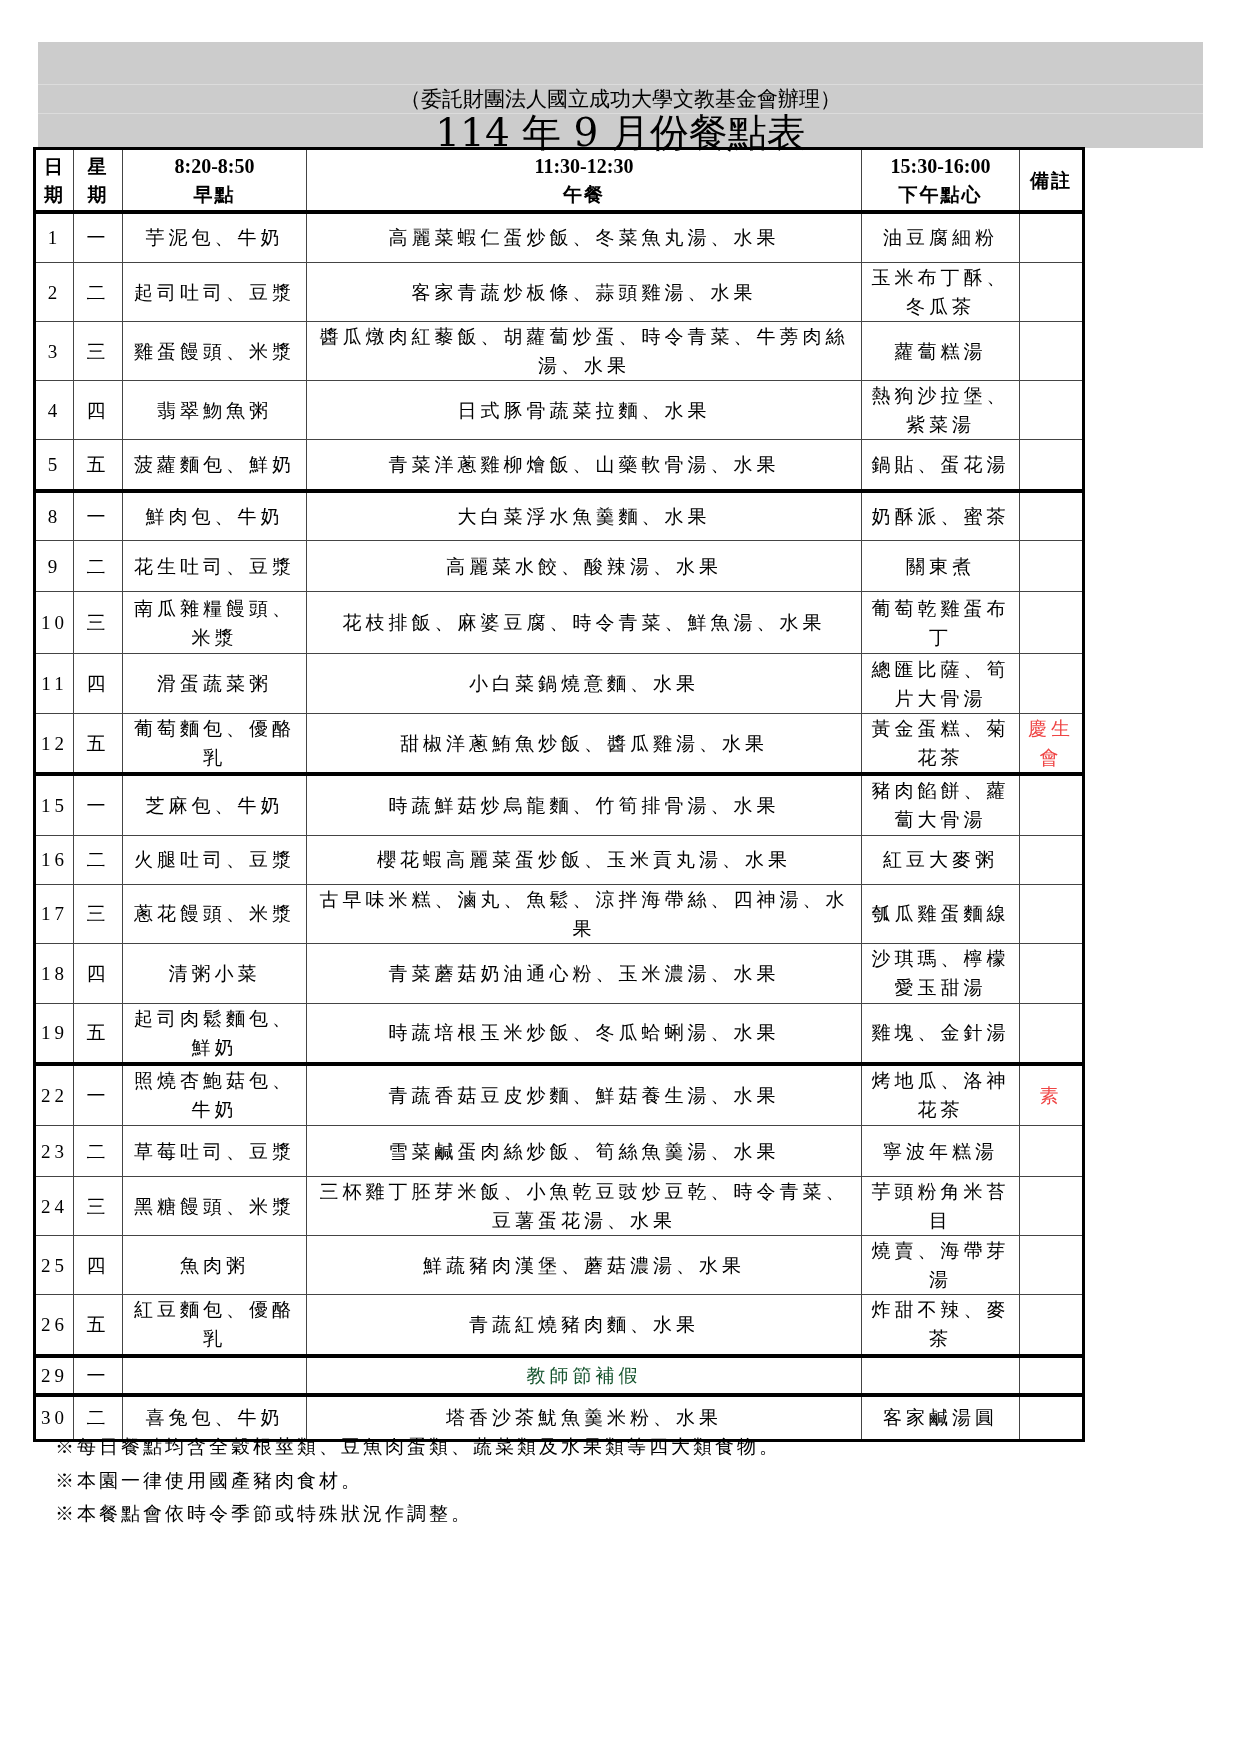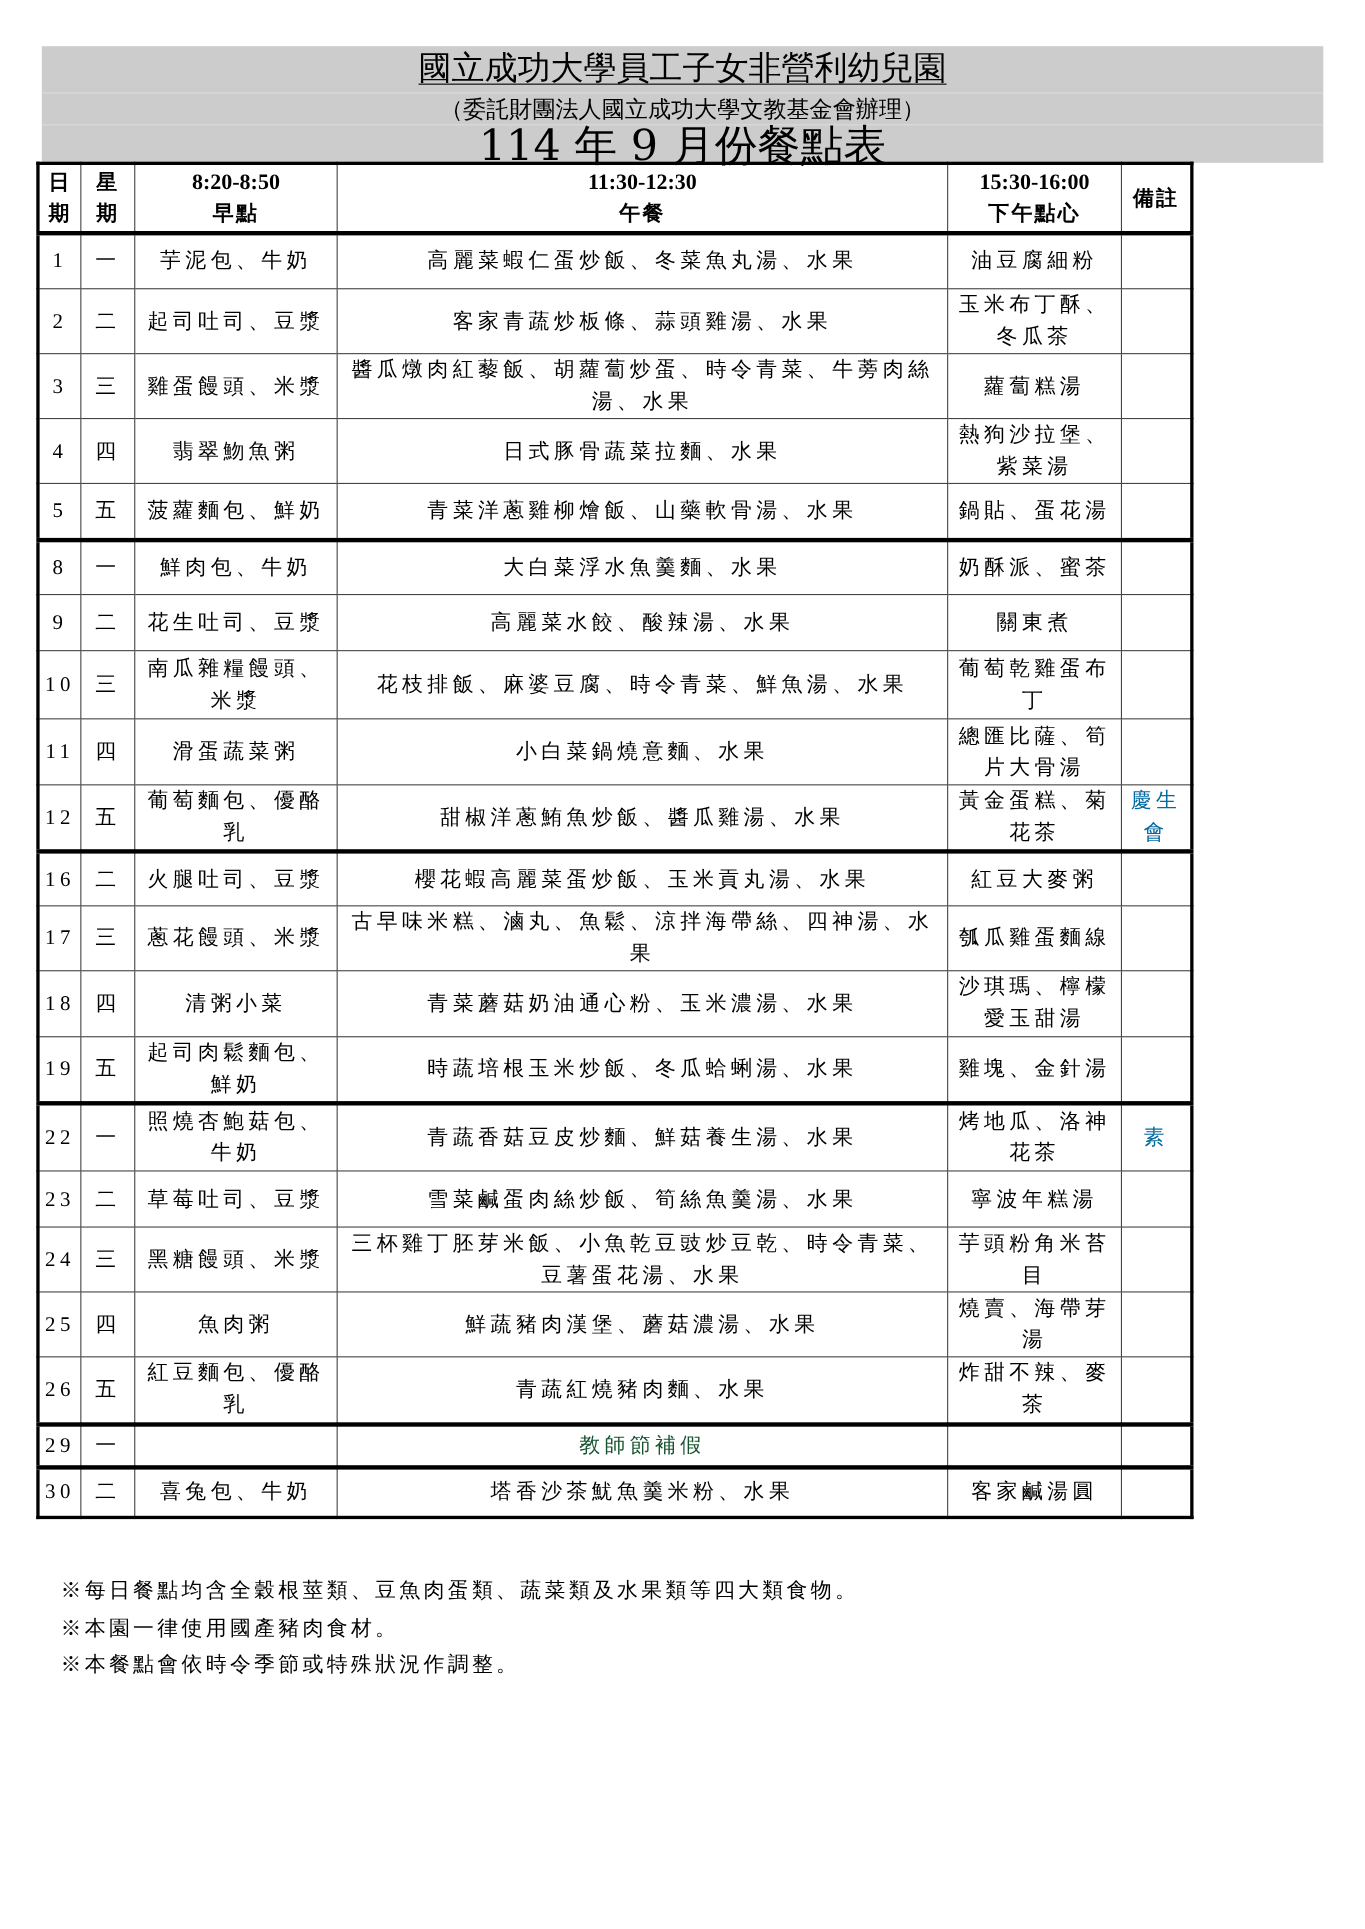--- a/index.html
+++ b/index.html
@@ -17,30 +17,29 @@
   table.menu td, table.menu th { border: 1px solid #444; text-align: center; vertical-align: middle;
                padding: 0 4px; font-size: 19px; line-height: 29px; letter-spacing: 4px; font-weight: normal; }
   table.menu th { font-size: 19px; line-height: 28px; letter-spacing: 2px; font-weight: bold; }
   table.menu th .time { font-family: "Liberation Serif", serif; font-size: 20px; letter-spacing: 0; font-weight: bold; }
   table.menu thead tr { border-bottom: 4px solid #000; }
   tr.week-end { border-bottom: 4px solid #000; }
   td.date { font-family: "Liberation Serif", serif; font-size: 23px; letter-spacing: 0; padding: 0; }
   td.wd { padding: 0; letter-spacing: 0; }
   td.lunch { letter-spacing: 3px; }
   td.red { color: #14532d; }
-  td.note { color: #0369a1; letter-spacing: 3px; }
+  td.note { color: #ef4444; letter-spacing: 3px; }
 
   .footer { position: absolute; left: 55px; top: 1430px; }
   .footer div { font-size: 19px; line-height: 33.5px; letter-spacing: 3px; }
 </style>
 </head>
 <body>
 
 <div class="title-block">
-  <div class="title-line t1"><span>國立成功大學員工子女非營利幼兒園</span></div>
   <div class="title-line t2">（委託財團法人國立成功大學文教基金會辦理）</div>
   <div class="title-line t3">114 年 9 月份餐點表</div>
 </div>
 
 <table class="menu">
   <colgroup>
     <col style="width:39px">
       <col style="width:49px">
       <col style="width:184px">
     <col style="width:555px">
@@ -131,20 +130,28 @@
         <td class="note"></td>
       </tr>
       <tr class="week-end" style="height: 59px;">
         <td class="date">12</td>
         <td class="wd">五</td>
         <td class="bf">葡萄麵包、優酪乳</td>
         <td class="lunch">甜椒洋蔥鮪魚炒飯、醬瓜雞湯、水果</td>
         <td class="snack">黃金蛋糕、菊花茶</td>
         <td class="note">慶生會</td>
       </tr>
+      <tr style="height: 61px;">
+        <td class="date">15</td>
+        <td class="wd">一</td>
+        <td class="bf">芝麻包、牛奶</td>
+        <td class="lunch">時蔬鮮菇炒烏龍麵、竹筍排骨湯、水果</td>
+        <td class="snack">豬肉餡餅、蘿蔔大骨湯</td>
+        <td class="note"></td>
+      </tr>
       <tr style="height: 49px; padding-left: 16px;">
         <td class="date">16</td>
         <td class="wd">二</td>
         <td class="bf">火腿吐司、豆漿</td>
         <td class="lunch">櫻花蝦高麗菜蛋炒飯、玉米貢丸湯、水果</td>
         <td class="snack">紅豆大麥粥</td>
         <td class="note"></td>
       </tr>
       <tr style="height: 50px;">
         <td class="date">17</td>

